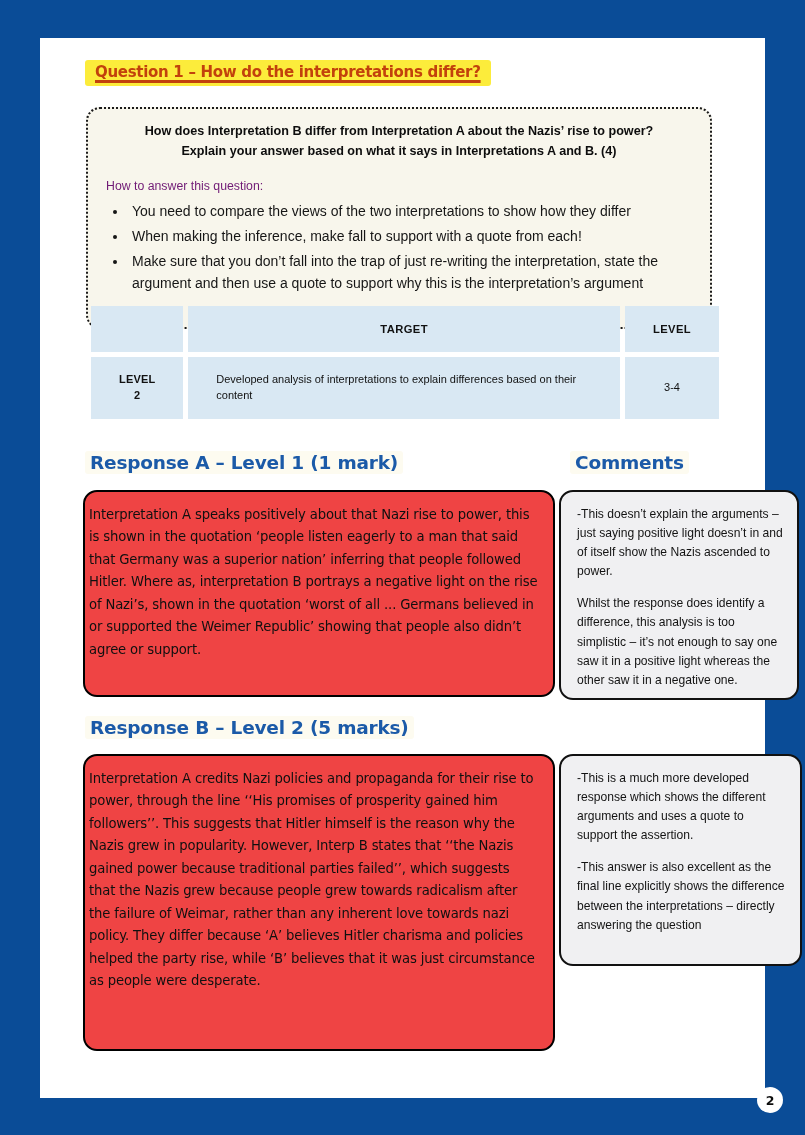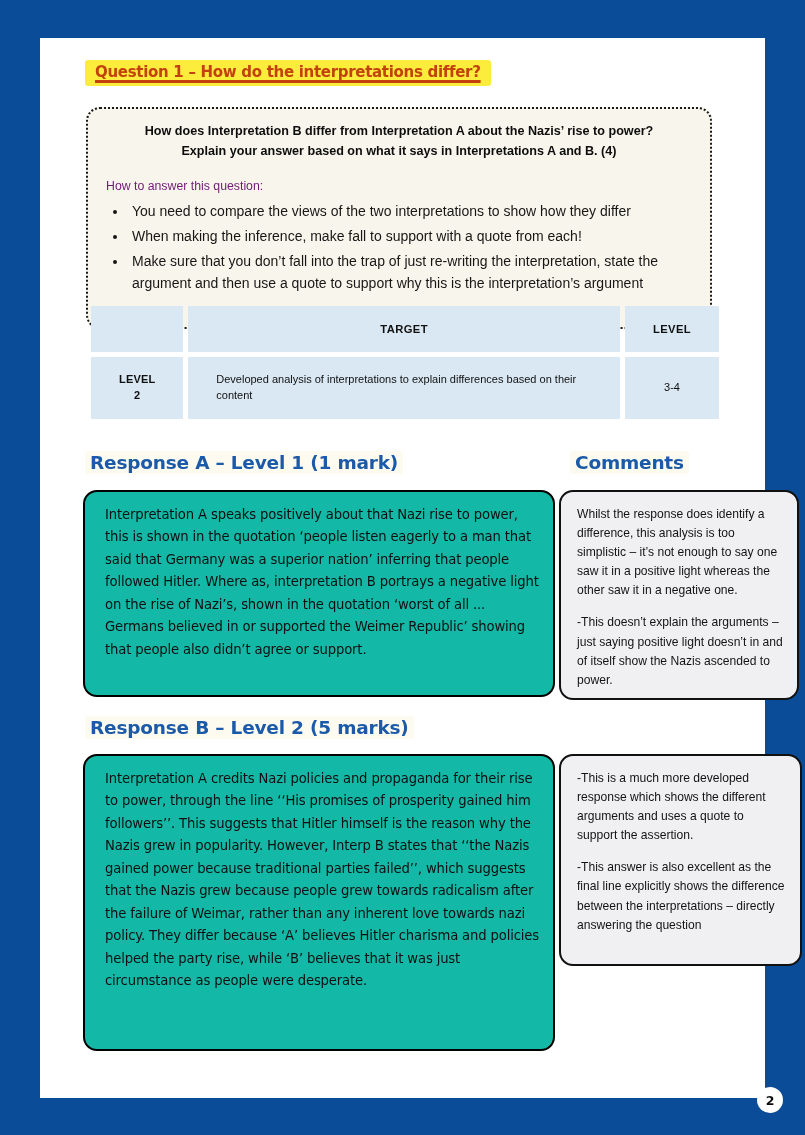--- a/index.html
+++ b/index.html
@@ -132,25 +132,25 @@
     border-radius: 3px;
     white-space: nowrap;
   }
   #head-respA { left: 45px;  top: 413px; }
   #head-comments { left: 530px; top: 413px; }
   #head-respB { left: 45px;  top: 678px; }
 
   
   .resp-box {
     position: absolute;
-    background: #14b8a6;
+    background: #ef4444;
     border: 2.5px solid #000000;
     border-radius: 14px;
     box-sizing: border-box;
-    padding: 12px 14px 10px 20px;
+    padding: 12px 14px 10px 4px;
   }
   .resp-text {
     font-family: "DejaVu Sans", sans-serif;
     font-size: 13.2px;
     line-height: 1.70;
     color: #101010;
     letter-spacing: -0.15px;
   }
   #resp-a { left: 43px; top: 452px; width: 472px; height: 207px; }
   #resp-b { left: 43px; top: 716px; width: 472px; height: 297px; }
@@ -235,22 +235,22 @@
     <div class="sec-head" id="head-respA">Response A – Level 1 (1 mark)</div>
     <div class="sec-head" id="head-comments">Comments</div>
     <div class="sec-head" id="head-respB">Response B – Level 2 (5 marks)</div>
 
     <div class="resp-box" id="resp-a">
       <div class="resp-text">Interpretation A speaks positively about that Nazi rise to power, this is shown in the quotation ‘people listen eagerly to a man that said that Germany was a superior nation’ inferring that people followed Hitler. Where as, interpretation B portrays a negative light on the rise of Nazi’s, shown in the quotation ‘worst of all ... Germans believed in or supported the Weimer Republic’ showing that people also didn’t agree or support.</div>
     </div>
 
     <div class="cmt-box" id="cmt-a">
       <div class="cmt-text">
+        <p>-This doesn’t explain the arguments – just saying positive light doesn’t in and of itself show the Nazis ascended to power.</p>
         <p>Whilst the response does identify a difference, this analysis is too simplistic – it’s not enough to say one saw it in a positive light whereas the other saw it in a negative one.</p>
-        <p>-This doesn’t explain the arguments – just saying positive light doesn’t in and of itself show the Nazis ascended to power.</p>
       </div>
     </div>
 
     <div class="resp-box" id="resp-b">
       <div class="resp-text">Interpretation A credits Nazi policies and propaganda for their rise to power, through the line ‘‘His promises of prosperity gained him followers’’. This suggests that Hitler himself is the reason why the Nazis grew in popularity. However, Interp B states that ‘‘the Nazis gained power because traditional parties failed’’, which suggests that the Nazis grew because people grew towards radicalism after the failure of Weimar, rather than any inherent love towards nazi policy. They differ because ‘A’ believes Hitler charisma and policies helped the party rise, while ‘B’ believes that it was just circumstance as people were desperate.</div>
     </div>
 
     <div class="cmt-box" id="cmt-b">
       <div class="cmt-text">
         <p>-This is a much more developed response which shows the different arguments and uses a quote to support the assertion.</p>

